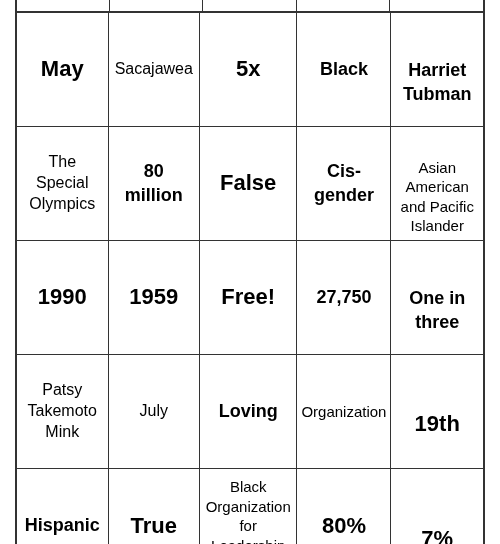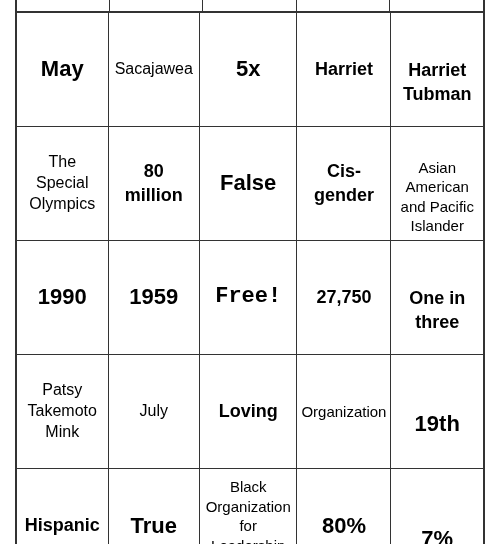--- a/index.html
+++ b/index.html
@@ -95,30 +95,30 @@
   <div class="bingo-header-cell">B</div>
       <div class="bingo-header-cell">I</div>
       <div class="bingo-header-cell">N</div>
       <div class="bingo-header-cell">G</div>
       <div class="bingo-header-cell">O</div>
     </div>
   <div class="bingo-grid">
   <div class="bingo-cell cell-large">May</div>
       <div class="bingo-cell cell-small">Sacajawea</div>
       <div class="bingo-cell cell-large">5x</div>
-      <div class="bingo-cell cell-medium">Harriet</div>
+      <div class="bingo-cell cell-medium">Black</div>
       <div class="bingo-cell cell-medium">Harriet Tubman</div>
       <div class="bingo-cell cell-small">The Special Olympics</div>
       <div class="bingo-cell cell-medium">80 million</div>
       <div class="bingo-cell cell-large">False</div>
       <div class="bingo-cell cell-medium">Cis-gender</div>
       <div class="bingo-cell cell-xsmall">Asian American and Pacific Islander</div>
       <div class="bingo-cell cell-large">1990</div>
       <div class="bingo-cell cell-large">1959</div>
-      <div class="bingo-cell cell-large" style="font-weight: bold; font-size: 22px; font-family: Liberation Mono, monospace;">Free!</div>
+      <div class="bingo-cell cell-large" style="font-weight: bold; font-size: 22px;">Free!</div>
       <div class="bingo-cell cell-medium">27,750</div>
       <div class="bingo-cell cell-medium">One in three</div>
       <div class="bingo-cell cell-small">Patsy Takemoto Mink</div>
       <div class="bingo-cell cell-small">July</div>
       <div class="bingo-cell cell-medium">Loving</div>
       <div class="bingo-cell cell-xsmall">Organization</div>
       <div class="bingo-cell cell-large">19th</div>
       <div class="bingo-cell cell-medium">Hispanic</div>
       <div class="bingo-cell cell-large">True</div>
       <div class="bingo-cell cell-xsmall">Black Organization for Leadership Development</div>

